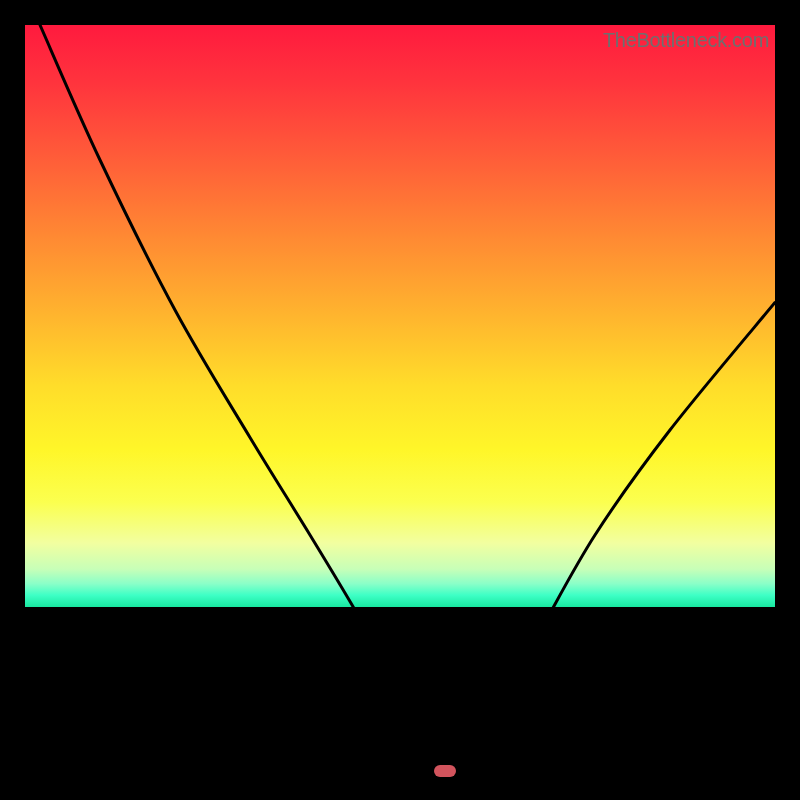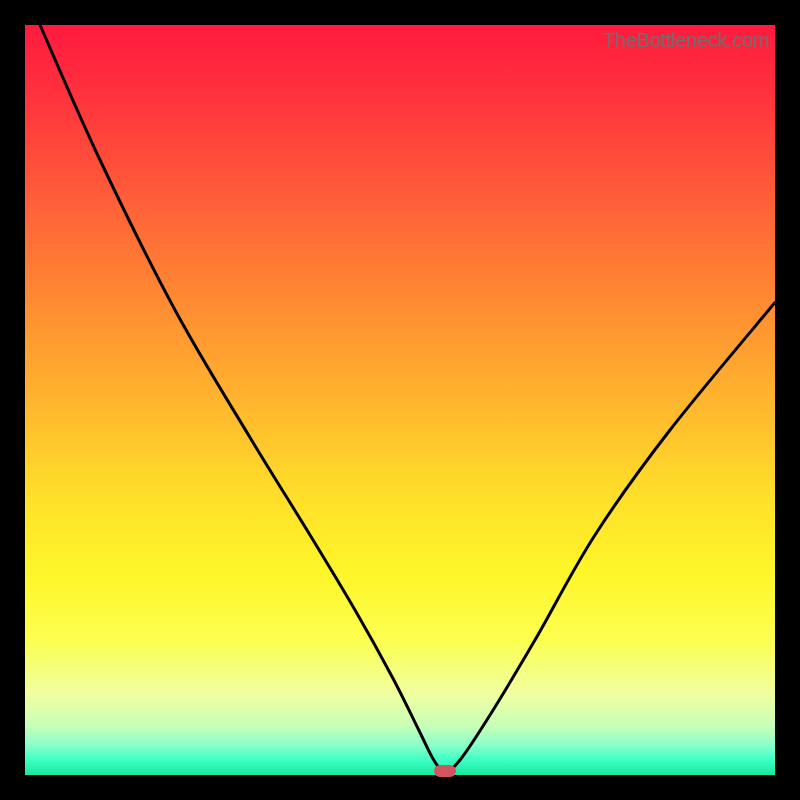--- a/index.html
+++ b/index.html
@@ -15,21 +15,21 @@
     width: 800px;
     height: 800px;
     background: #000;
     position: relative;
   }
   .plot-area {
     position: absolute;
     left: 25px;
     top: 25px;
     width: 750px;
-    height: 750px;
+    height: 582px;
     background: linear-gradient(to bottom,
       #ff1a3e 0%,
       #ff343d 10%,
       #ff5a39 22%,
       #ff8833 36%,
       #ffb52e 50%,
       #ffdd2a 62%,
       #fff629 73%,
       #fbff4f 82%,
       #f2ffa0 89%,

